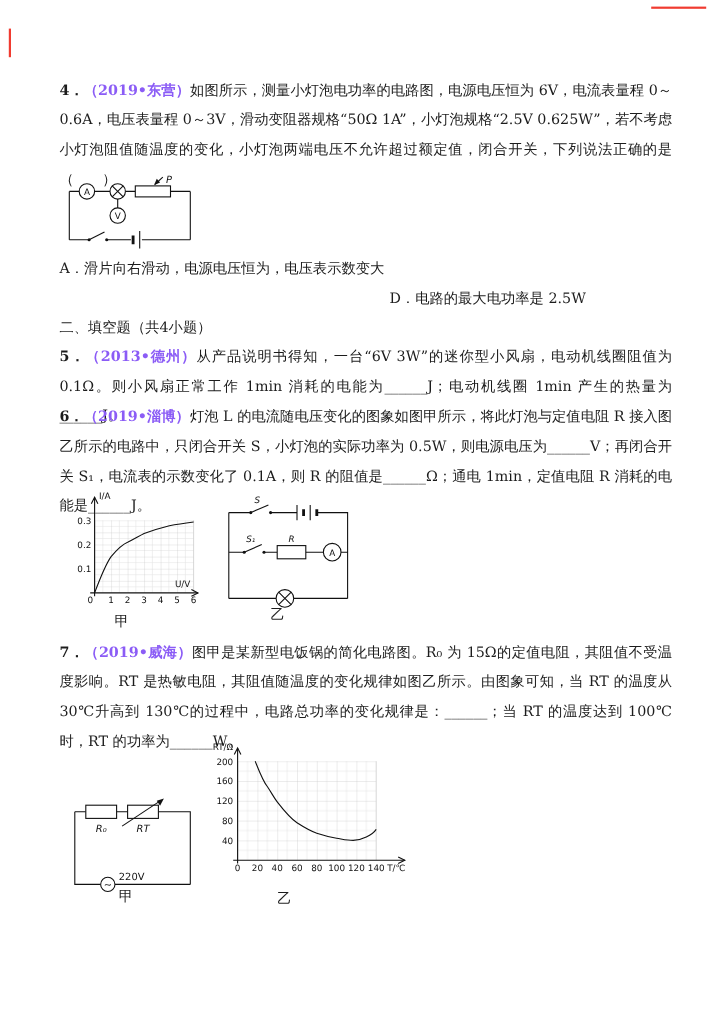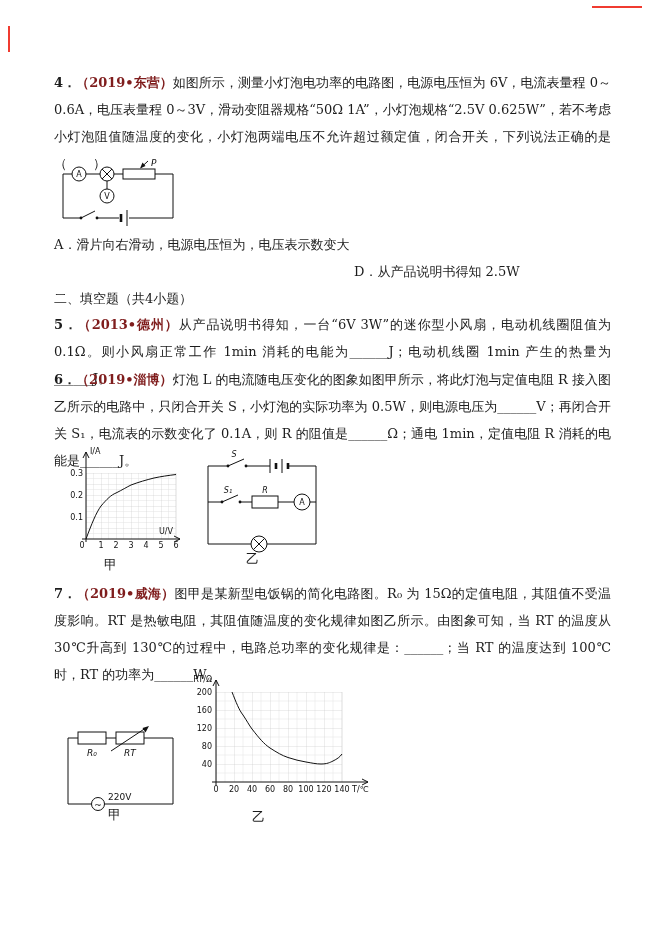--- a/index.html
+++ b/index.html
@@ -1,21 +1,21 @@
 <!DOCTYPE html>
 <html><head>
 <meta charset="utf-8">
 <style>
   *{box-sizing:border-box;}
   html,body{margin:0;padding:0;background:#ffffff;}
   .page{position:relative;width:661px;height:935px;background:#ffffff;
         font-family:"DejaVu Serif","Liberation Serif",serif;font-size:13px;color:#1c1c1c;overflow:hidden;}
   .para{position:absolute;left:54px;width:557px;line-height:27px;text-align:justify;}
   .qnum{font-weight:bold;}
-  .src{color:#7f1d1d;font-weight:bold;}
+  .src{color:#8b5cf6;font-weight:bold;}
   .heading{font-weight:normal;}
   .opts{position:absolute;left:54px;width:557px;height:56px;}
   .opt{position:absolute;white-space:nowrap;line-height:27px;}
   .fig{position:absolute;}
   .cap{position:absolute;font-size:13px;}
   svg text{font-family:"DejaVu Sans","Liberation Sans",sans-serif;fill:#111;}
   .frame-top{position:absolute;top:6px;left:592px;width:50px;height:2px;background:#f03b30;}
   .frame-left{position:absolute;top:26px;left:8px;width:2px;height:26px;background:#f03b30;}
 </style>
 </head>
@@ -51,21 +51,21 @@
         <path d="M72,52 V68"></path>
       </g>
     </g>
     <text x="24" y="19" font-size="8" text-anchor="middle">A</text>
     <text x="52" y="41" font-size="8" text-anchor="middle">V</text>
     <text x="96" y="8" font-size="9" font-style="italic">P</text>
   </svg>
 
   <div class="opts" style="top:231px">
     <span class="opt" style="left:0;top:0">A．滑片向右滑动，电源电压恒为，电压表示数变大</span>
-    <span class="opt" style="left:300px;top:27px">D．从产品说明书得知 2.5W</span>
+    <span class="opt" style="left:300px;top:27px">D．电路的最大电功率是 2.5W</span>
   </div>
 
   <div class="para heading" style="top:285px">二、填空题（共4小题）</div>
 
   <div class="para" style="top:311px"><span class="qnum">5．</span><span class="src">（2013•德州）</span><span>从产品说明书得知，一台“6V 3W”的迷你型小风扇，电动机线圈阻值为 0.1Ω。则小风扇正常工作 1min 消耗的电能为______J；电动机线圈 1min 产生的热量为______J。</span></div>
 
   <div class="para" style="top:366px"><span class="qnum">6．</span><span class="src">（2019•淄博）</span><span>灯泡 L 的电流随电压变化的图象如图甲所示，将此灯泡与定值电阻 R 接入图乙所示的电路中，只闭合开关 S，小灯泡的实际功率为 0.5W，则电源电压为______V；再闭合开关 S₁，电流表的示数变化了 0.1A，则 R 的阻值是______Ω；通电 1min，定值电阻 R 消耗的电能是______J。</span></div>
 
   <svg class="fig" style="left:58px;top:444px" width="145" height="118" viewBox="0 0 145 118">
     <defs>

